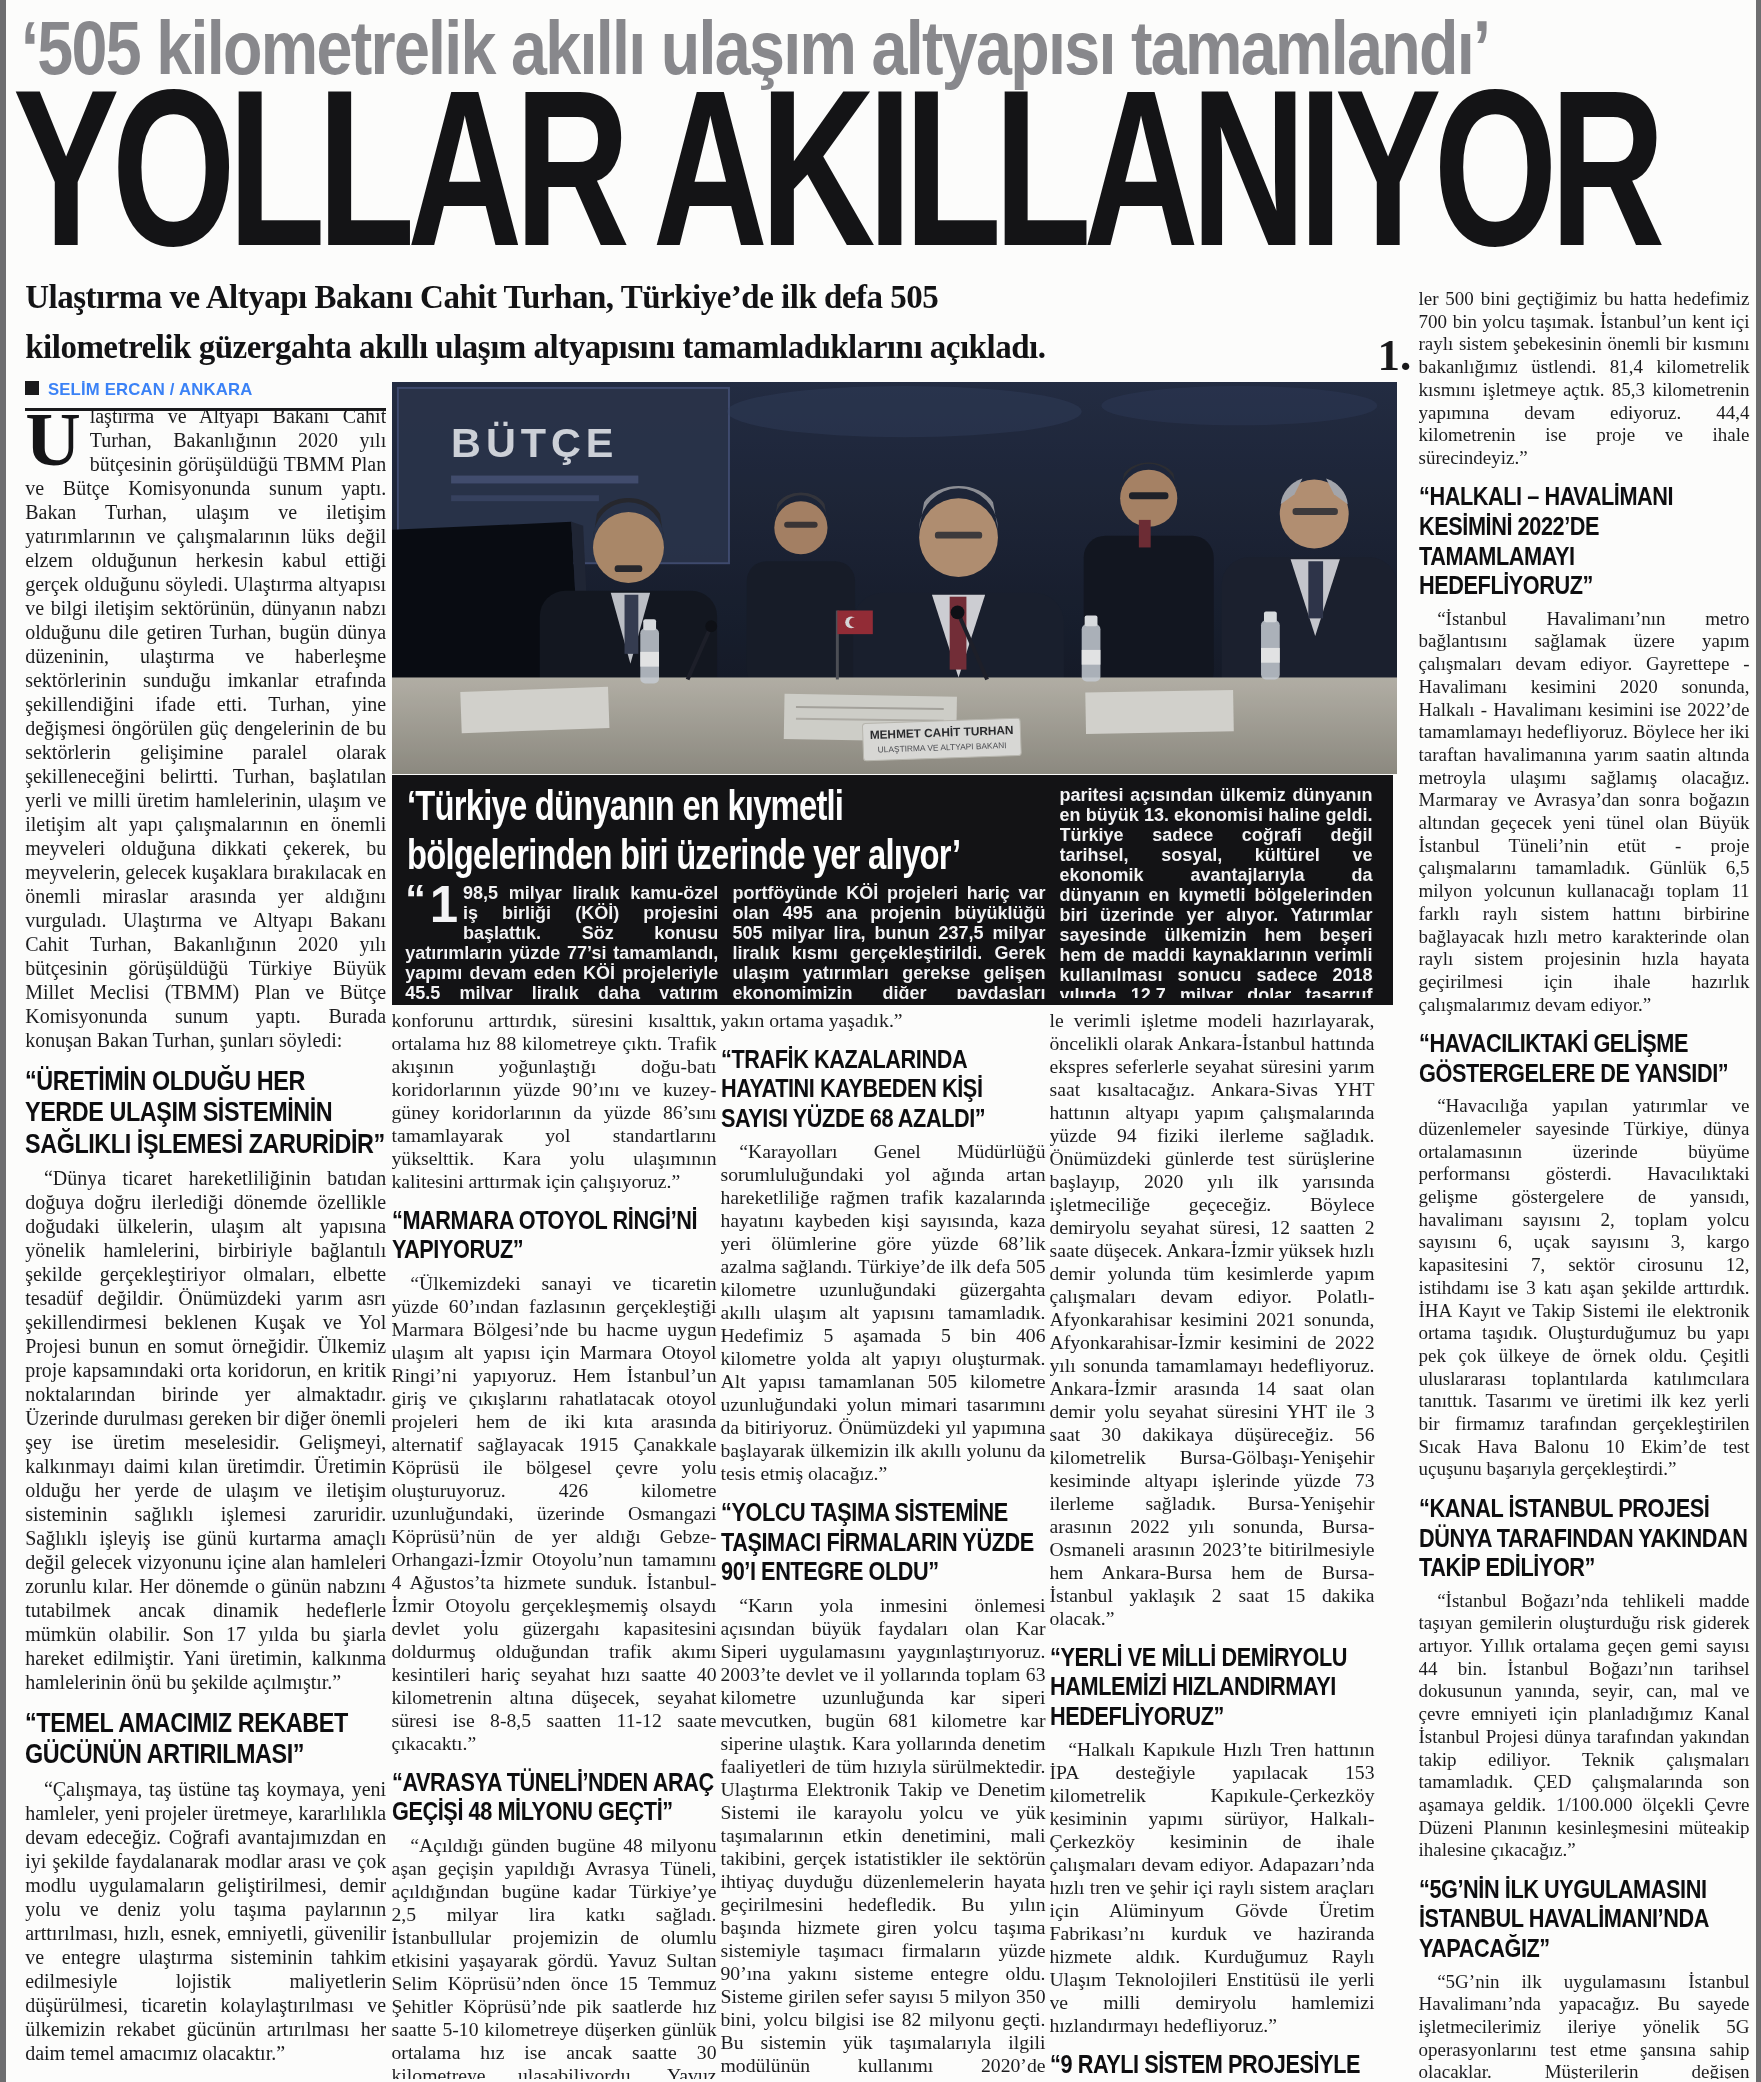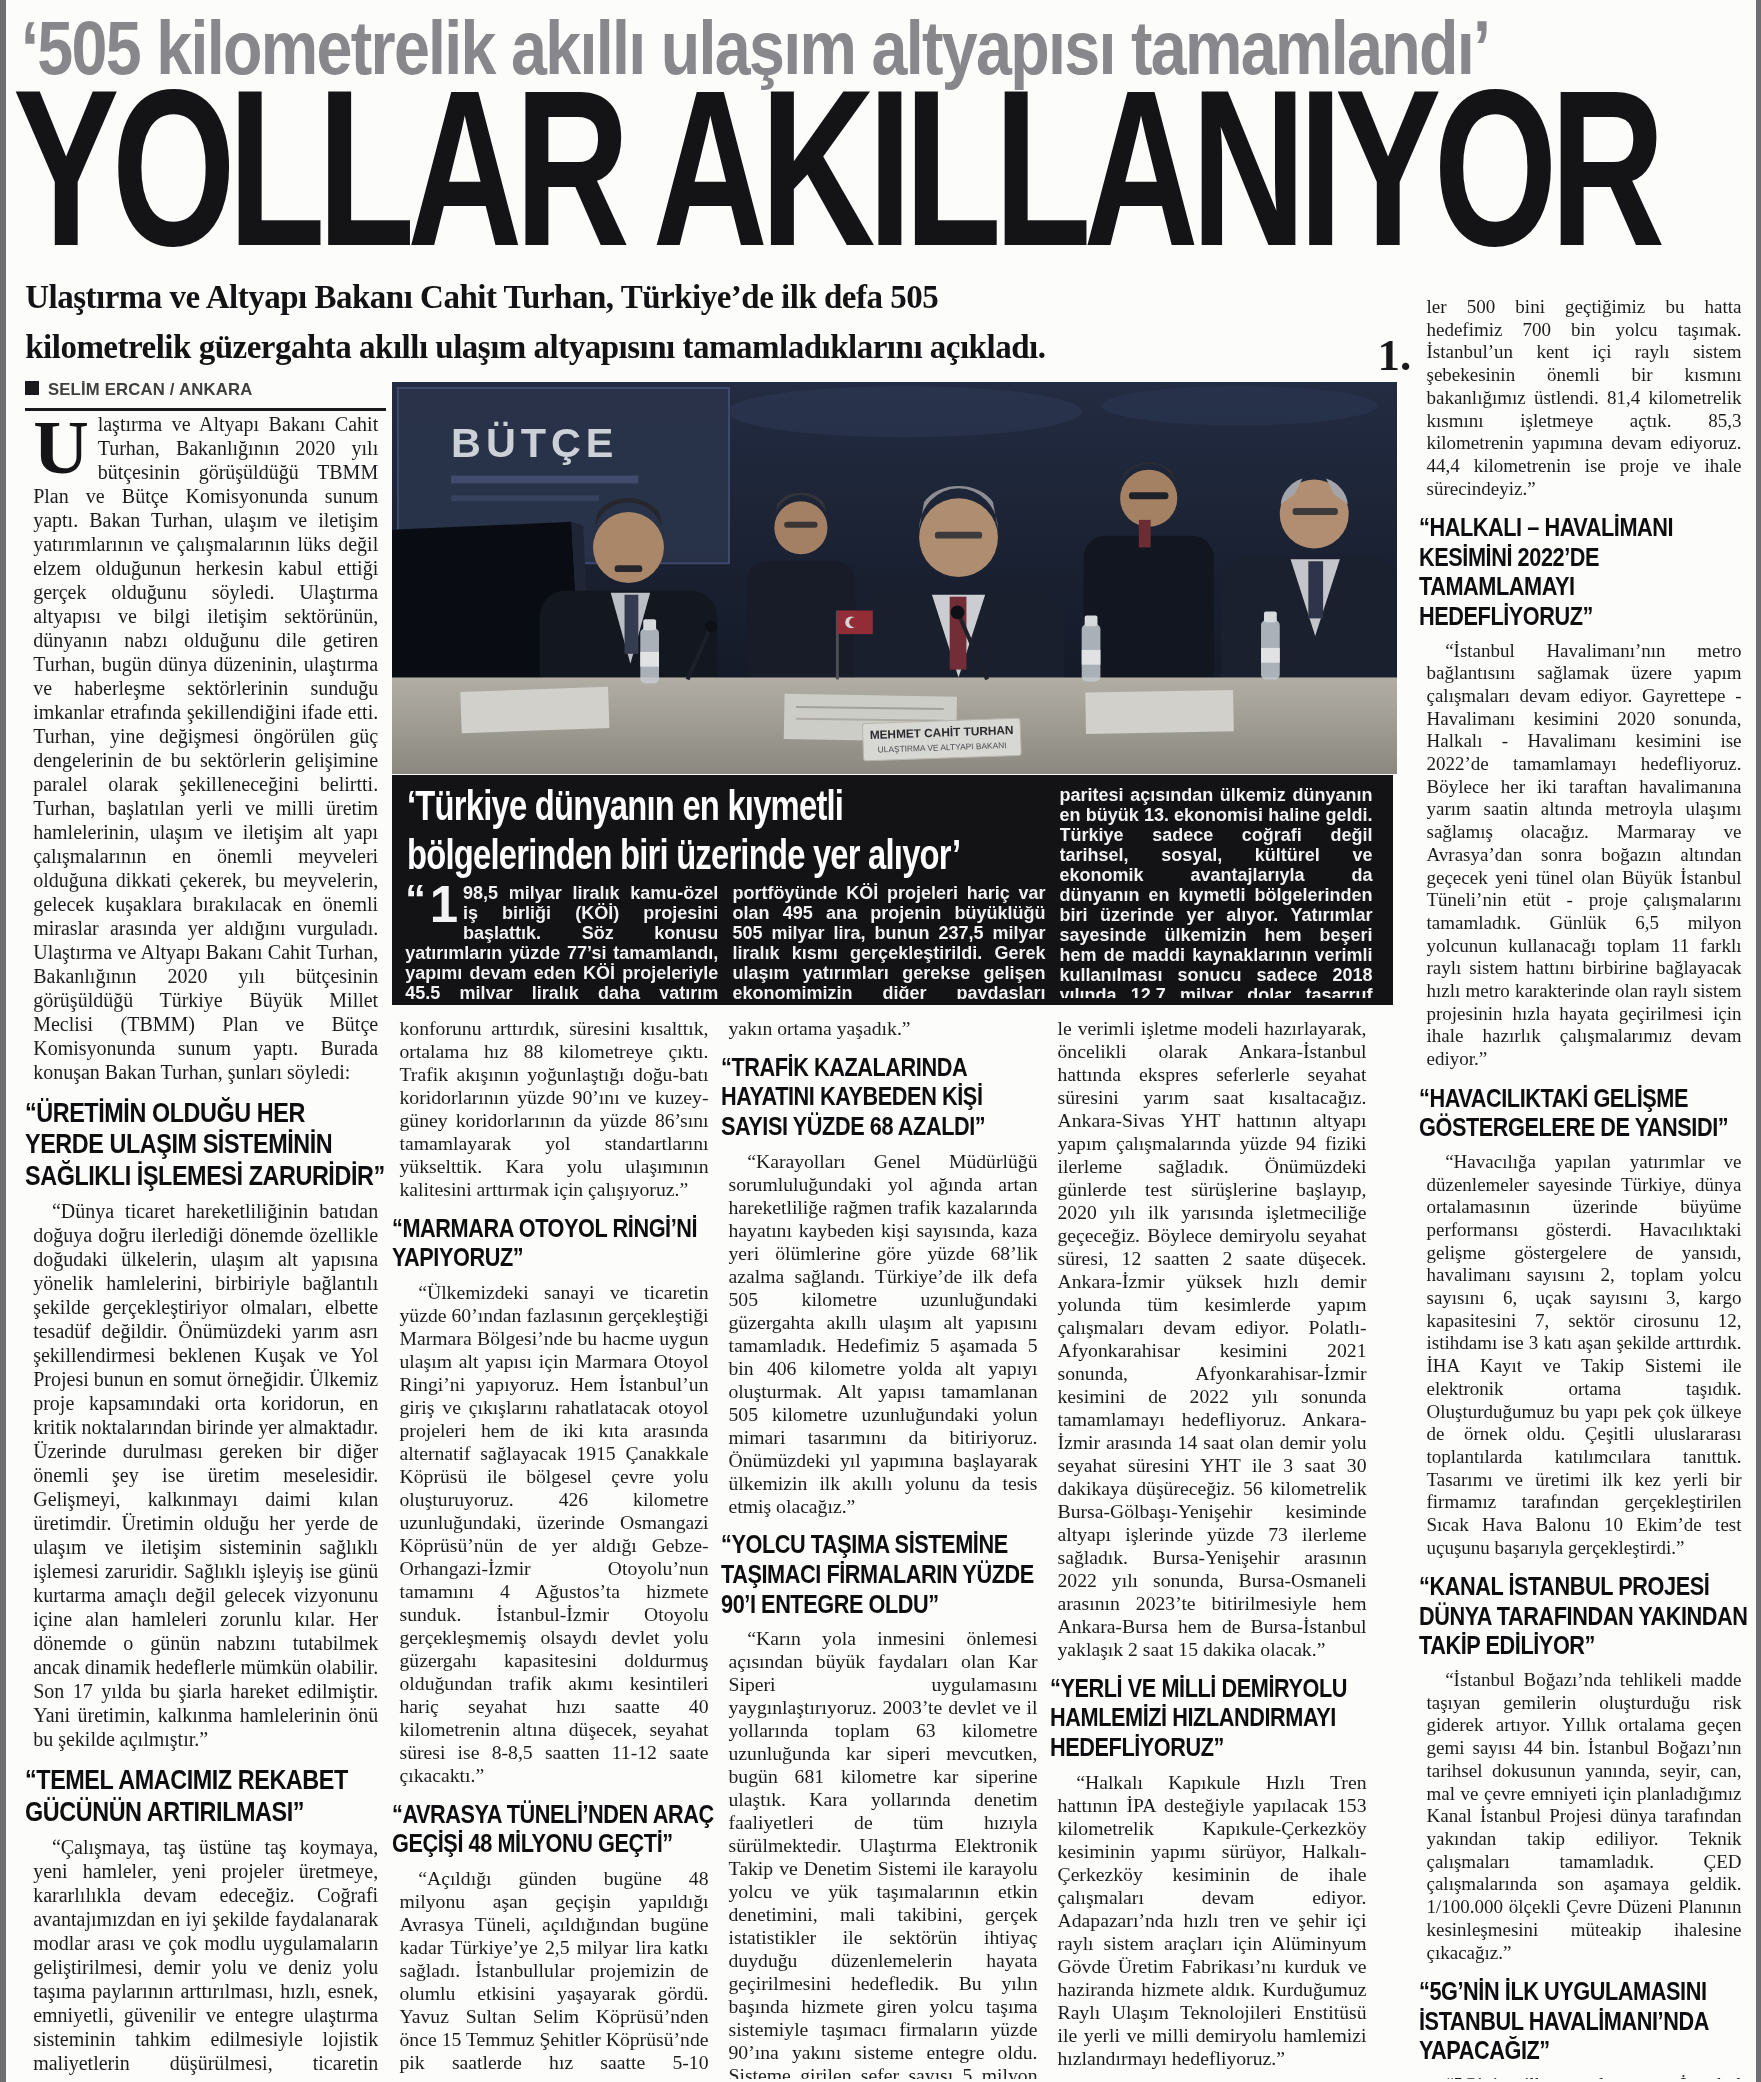--- a/index.html
+++ b/index.html
@@ -8,33 +8,33 @@
 
   .kicker{position:absolute;top:3.9px;left:15.8px;font-family:"Liberation Sans",sans-serif;
           font-weight:bold;font-size:76px;color:#88888c;white-space:nowrap;
           transform:scaleX(0.85);transform-origin:left top;letter-spacing:-2px;}
   .headline{position:absolute;top:69px;left:7.9px;font-family:"Liberation Sans",sans-serif;
           font-weight:bold;font-size:223px;line-height:197px;color:#141416;white-space:nowrap;
           transform:scaleX(0.715);transform-origin:left top;letter-spacing:-10.8px;}
   .subhead{position:absolute;top:272px;left:19.7px;width:1379px;font-weight:bold;
           font-size:33px;line-height:50px;color:#131315;letter-spacing:-0.5px;}
   .byline{position:absolute;top:380px;left:19.7px;width:361px;font-family:"Liberation Sans",sans-serif;
-          font-weight:bold;font-size:16.7px;color:#404040;border-bottom:3px solid #1a1a1c;
+          font-weight:bold;font-size:16.7px;color:#3b82f6;border-bottom:3px solid #1a1a1c;
           padding-bottom:7.9px;letter-spacing:0.2px;}
   .byline .sq{display:inline-block;width:13.8px;height:13.8px;background:#1a1a1c;margin-right:8.9px;}
   .margin-mark{position:absolute;top:329px;left:1372px;font-weight:bold;font-size:45px;color:#19191b;}
 
   .col{position:absolute;text-align:justify;overflow:hidden;}
   #col1{left:19.7px;top:404px;width:361px;height:1673px;font-size:20px;line-height:24px;}
   #col2{left:386px;top:1009px;width:325px;height:1070px;font-size:19.7px;line-height:23px;}
   #col3{left:715px;top:1009px;width:325px;height:1070px;font-size:19.7px;line-height:23px;}
   #col4{left:1044px;top:1009px;width:325px;height:1070px;font-size:19.7px;line-height:23px;}
   #col5{left:1413px;top:288px;width:331px;height:1791px;font-size:19px;line-height:22.7px;}
 
-  .body-p{margin:8px;text-indent:18.7px;}
+  .body-p{margin:0;text-indent:18.7px;}
   .body-p.no-indent{text-indent:0;}
   .col-head{font-family:"Liberation Sans",sans-serif;font-weight:bold;color:#0e0e10;
           font-size:25.6px;line-height:29.6px;margin:12.8px 0 6.9px;text-align:left;
           width:118%;transform:scaleX(0.8475);transform-origin:0 50%;letter-spacing:-0.5px;}
   #col1 .col-head{font-size:27.6px;line-height:31.5px;}
   .dropcap{float:left;font-weight:bold;font-size:77px;line-height:61px;padding:4.9px 8.9px 0 0;color:#151517;}
 
   .photo{position:absolute;left:386px;top:382px;width:1005px;height:392px;background:#ec4899;}
   .photo svg{display:block;width:100%;height:100%;}
 

